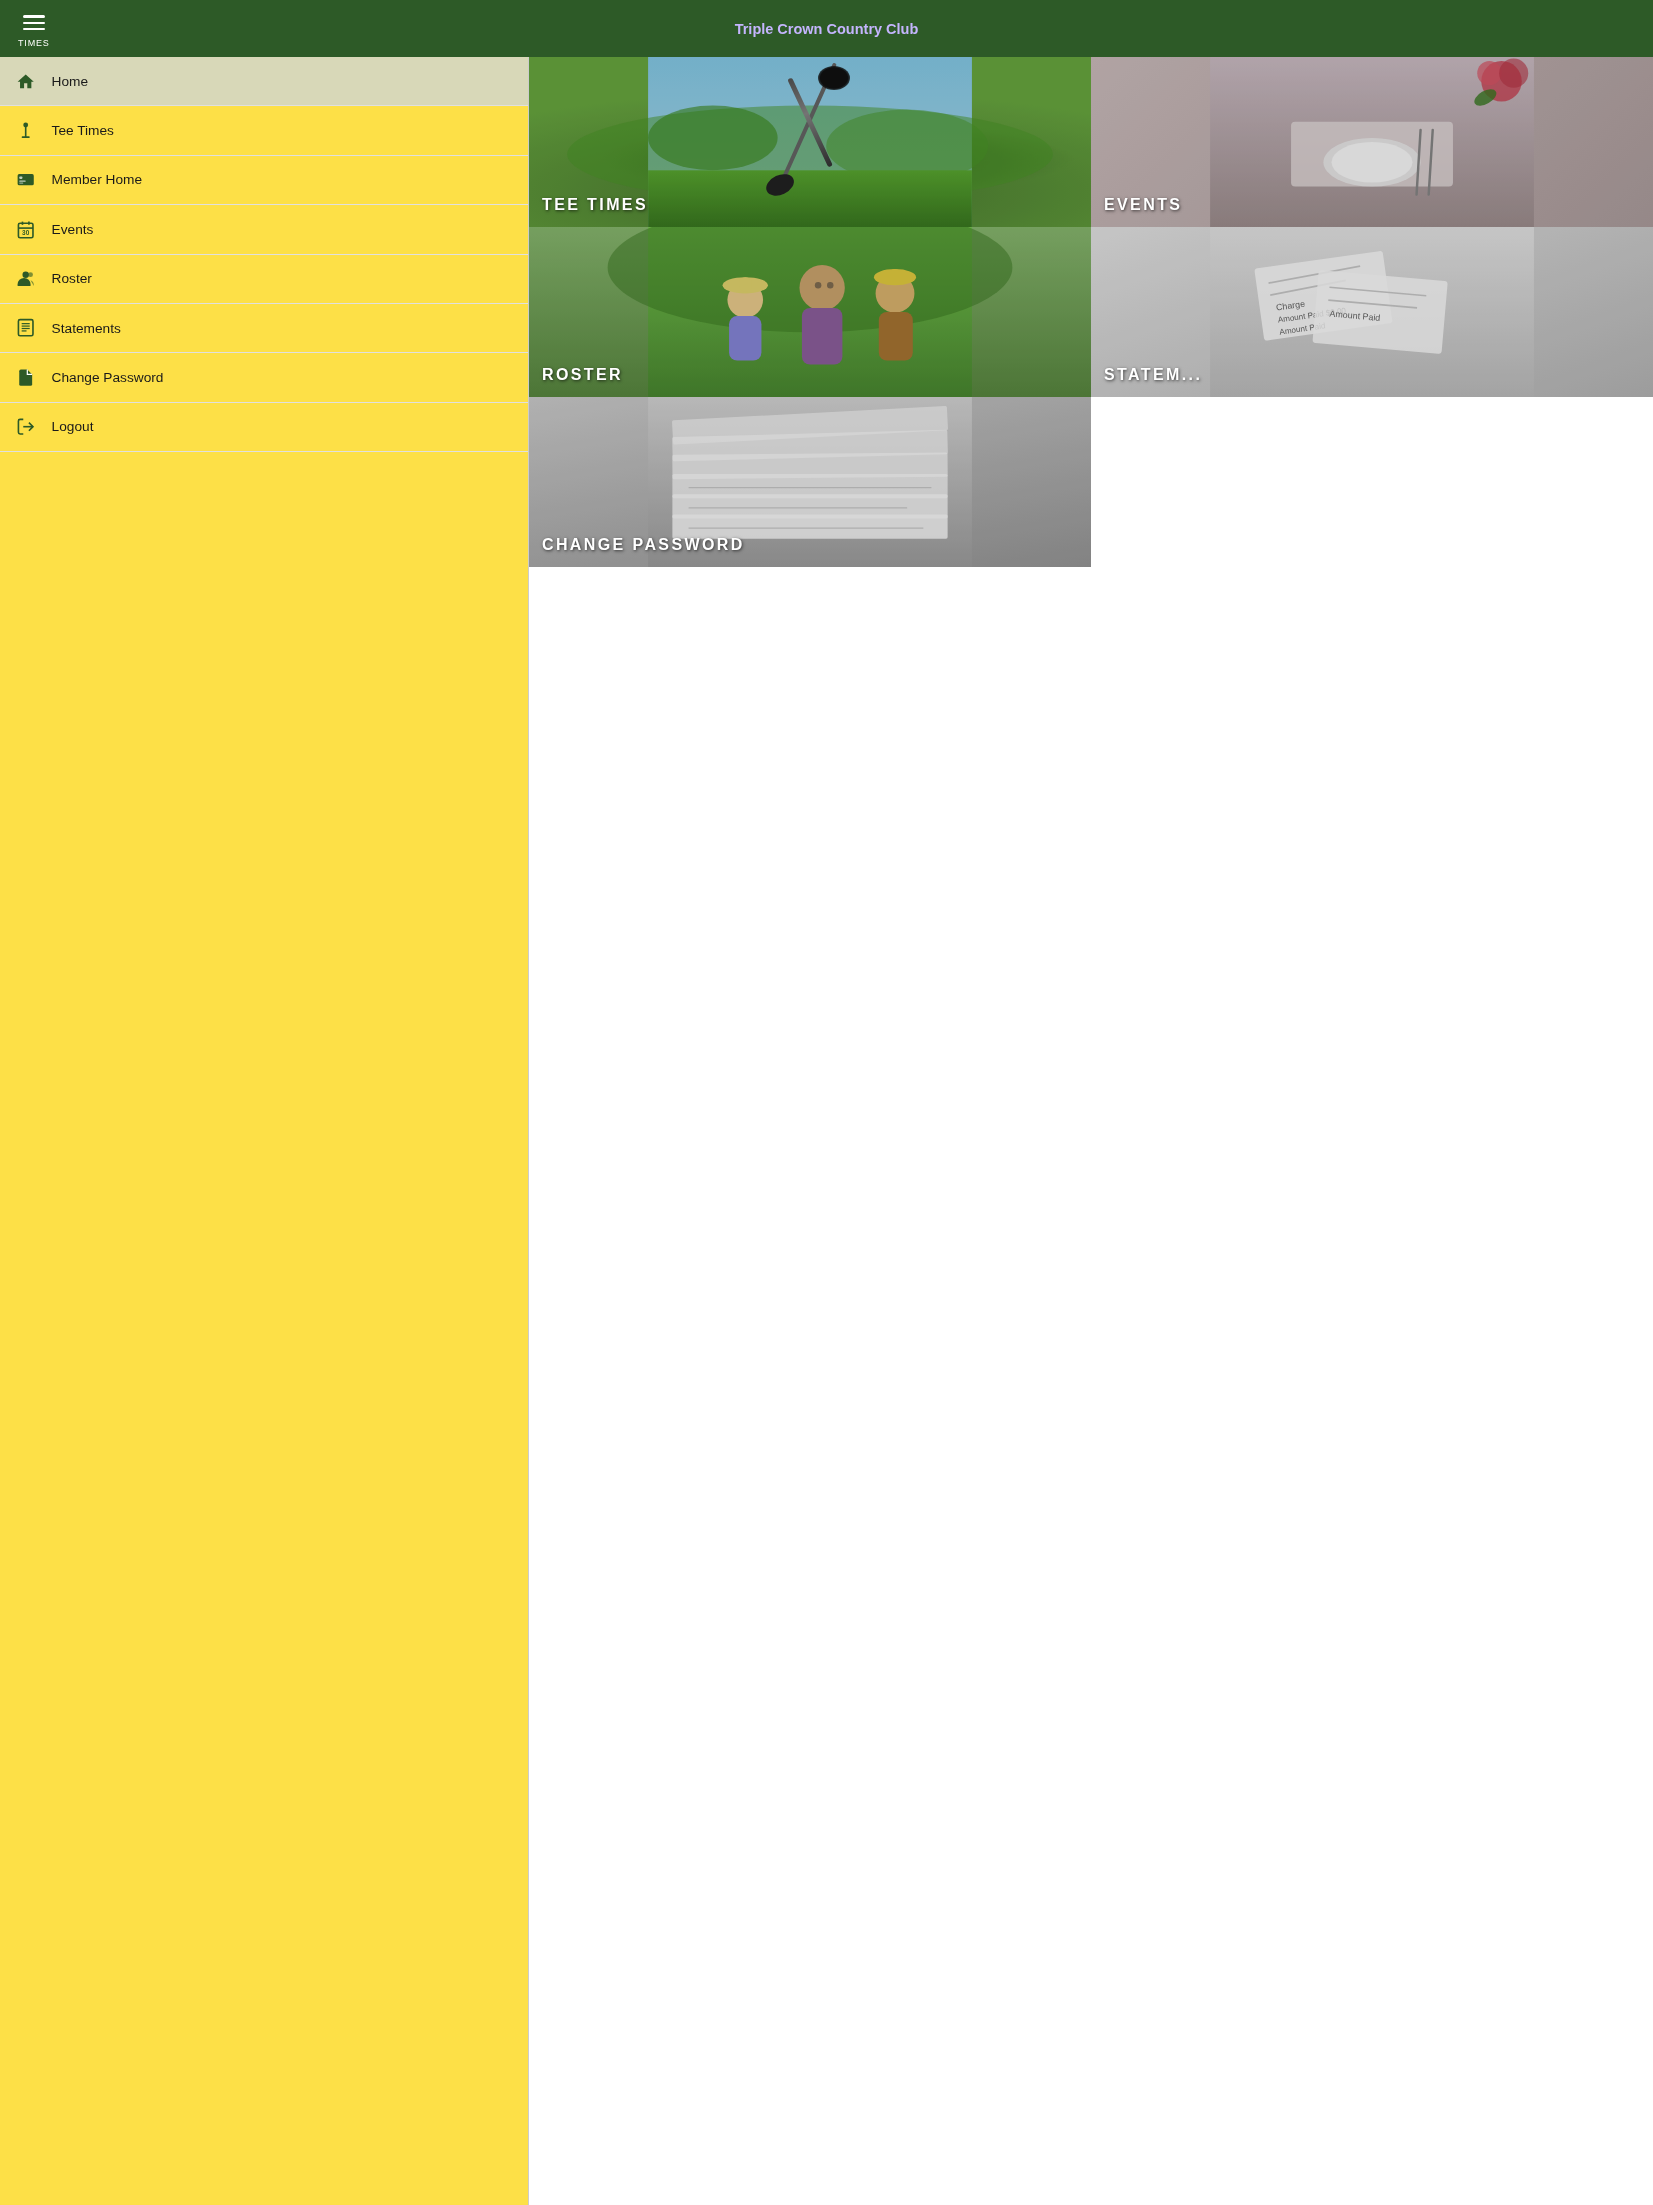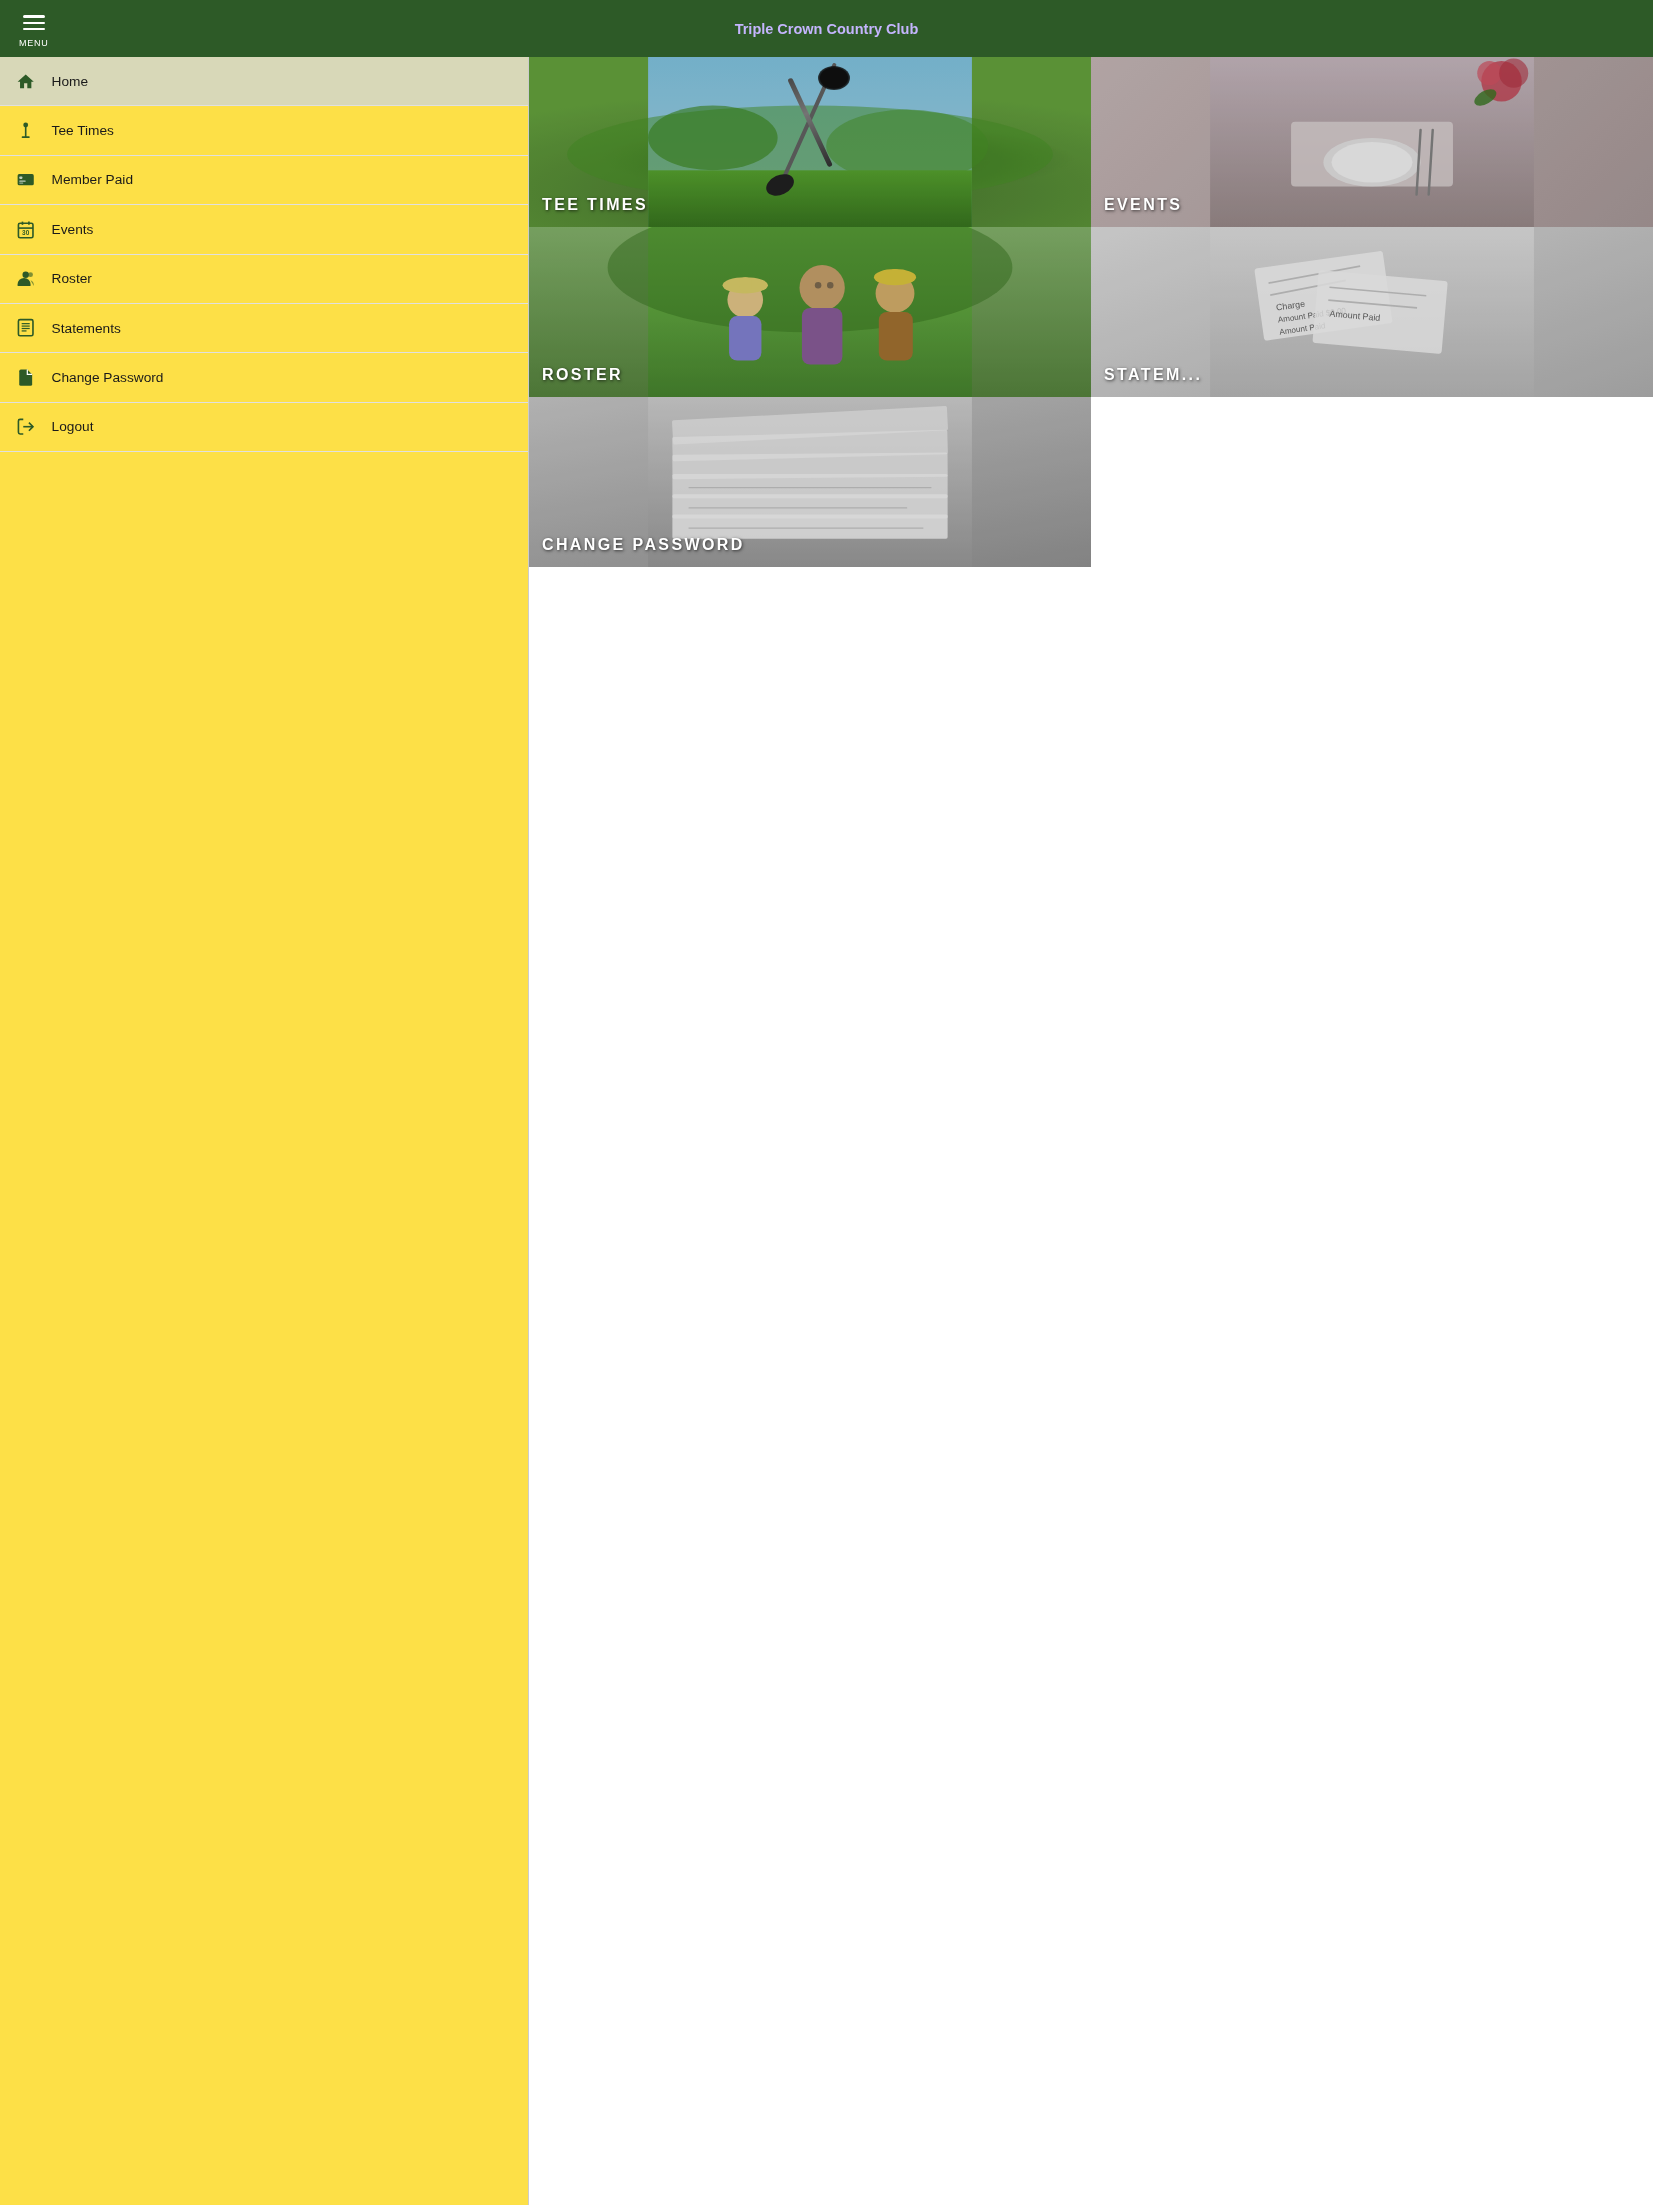--- a/index.html
+++ b/index.html
@@ -206,21 +206,21 @@
 </head>
 <body>
 
 <div class="header">
   <div class="menu-icon-wrap">
     <div class="menu-btn">
       <span></span>
       <span></span>
       <span></span>
     </div>
-    <div class="menu-label">MENU</div>
+    <div class="menu-label">TIMES</div>
   </div>
   <div class="header-title">Triple Crown Country Club</div>
 </div>
 
 <div class="main-layout">
 
   <nav class="sidebar">
 
     <div class="sidebar-item active">
       <span class="sidebar-icon">
@@ -244,21 +244,21 @@
 
     <div class="sidebar-item">
       <span class="sidebar-icon">
         <svg width="19.4" height="19.4" viewBox="0 0 24 24" fill="currentColor">
           <rect x="2" y="5" width="20" height="14" rx="2" ry="2"></rect>
           <rect x="4" y="8" width="4" height="3" rx="1" fill="white" opacity="0.7"></rect>
           <rect x="4" y="13" width="8" height="1.5" rx="0.5" fill="white" opacity="0.7"></rect>
           <rect x="4" y="15.5" width="5" height="1.5" rx="0.5" fill="white" opacity="0.5"></rect>
         </svg>
       </span>
-      <span>Member Paid</span>
+      <span>Member Home</span>
     </div>
 
     <div class="sidebar-item">
       <span class="sidebar-icon">
         <svg width="19.4" height="19.4" viewBox="0 0 24 24" fill="currentColor" style="font-size:22px">
           <rect x="3" y="4" width="18" height="18" rx="2" ry="2" fill="none" stroke="currentColor" stroke-width="2"></rect>
           <line x1="16" y1="2" x2="16" y2="6" stroke="currentColor" stroke-width="2"></line>
           <line x1="8" y1="2" x2="8" y2="6" stroke="currentColor" stroke-width="2"></line>
           <line x1="3" y1="10" x2="21" y2="10" stroke="currentColor" stroke-width="2"></line>
           <text x="12" y="19" text-anchor="middle" font-size="8" font-weight="bold" fill="currentColor">30</text>

